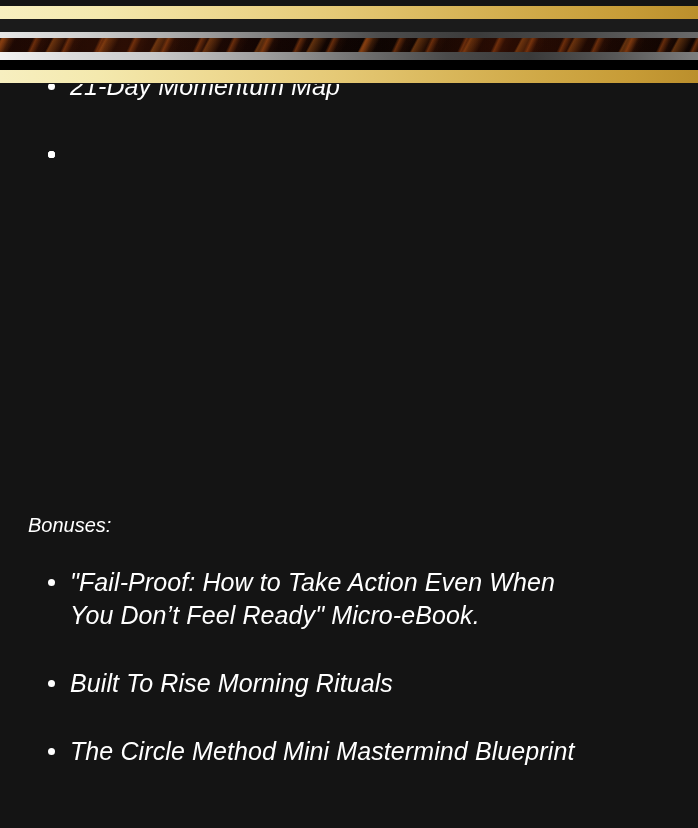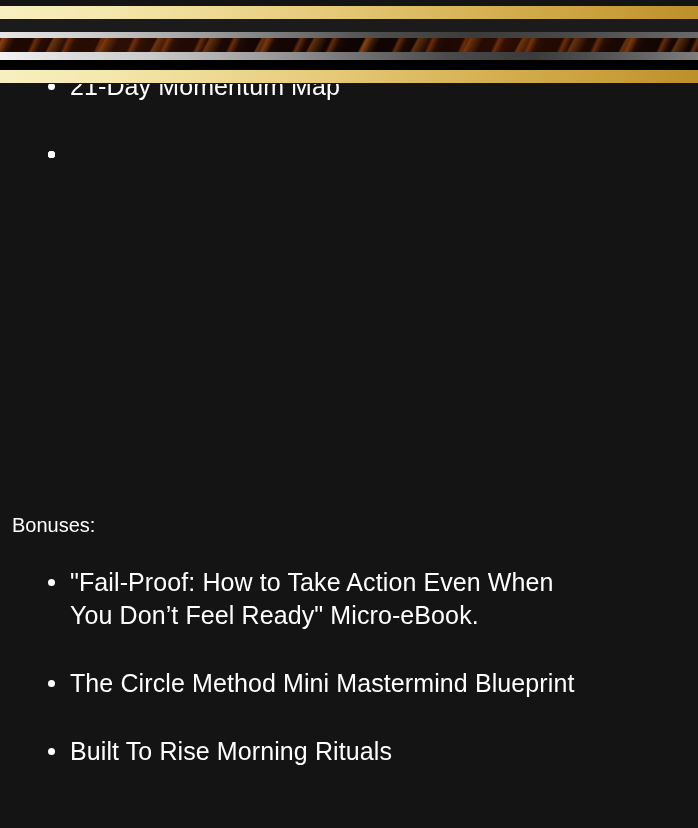--- a/index.html
+++ b/index.html
@@ -100,20 +100,21 @@
   .stripe.black  { background: #000000; }
   .stripe.dark   { background: #141414; }
   .stripe.dark2  { background: #1b1b1b; }
 
   
   .section {
     position: absolute;
     left: 0;
     width: 596px;
     background: #141414;
+    font-style: italic;
   }
 
   .bullet-list {
     list-style: none;
     margin: 0;
     padding: 0;
   }
 
   .bullet-item {
     position: relative;
@@ -133,21 +134,21 @@
     height: 7px;
     border-radius: 50%;
     background: #ffffff;
   }
 
   .section-label {
     color: #ffffff;
     font-size: 20px;
     line-height: 26px;
     font-weight: 400;
-    padding-left: 12px;
+    padding-left: 28px;
   }
 
   
   #top-band   { top: 0;   height: 46px; }
   #mid-band   { top: 398; height: 84px; }
 
   #list-section-1 { top: 46px;  height: 352px; padding-top: 24px; }
   #list-section-2 { top: 482px; height: 346px; padding-top: 30px; }
 
   #list-section-1 .bullet-item { margin-bottom: 35px; }
@@ -209,24 +210,24 @@
 
     <ul class="bullet-list bonus-list">
 
       <li class="bullet-item">
         <span class="dot"></span>
         <span> "Fail-Proof: How to Take Action Even When You Don’t Feel Ready" Micro-eBook.</span>
       </li>
 
       <li class="bullet-item">
         <span class="dot"></span>
+        <span>Built To Rise Morning Rituals</span>
+      </li>
+
+      <li class="bullet-item">
+        <span class="dot"></span>
         <span>The Circle Method Mini Mastermind Blueprint</span>
       </li>
 
-      <li class="bullet-item">
-        <span class="dot"></span>
-        <span>Built To Rise Morning Rituals</span>
-      </li>
-
     </ul>
   </div>
 
 </div>
 
 </body></html>

